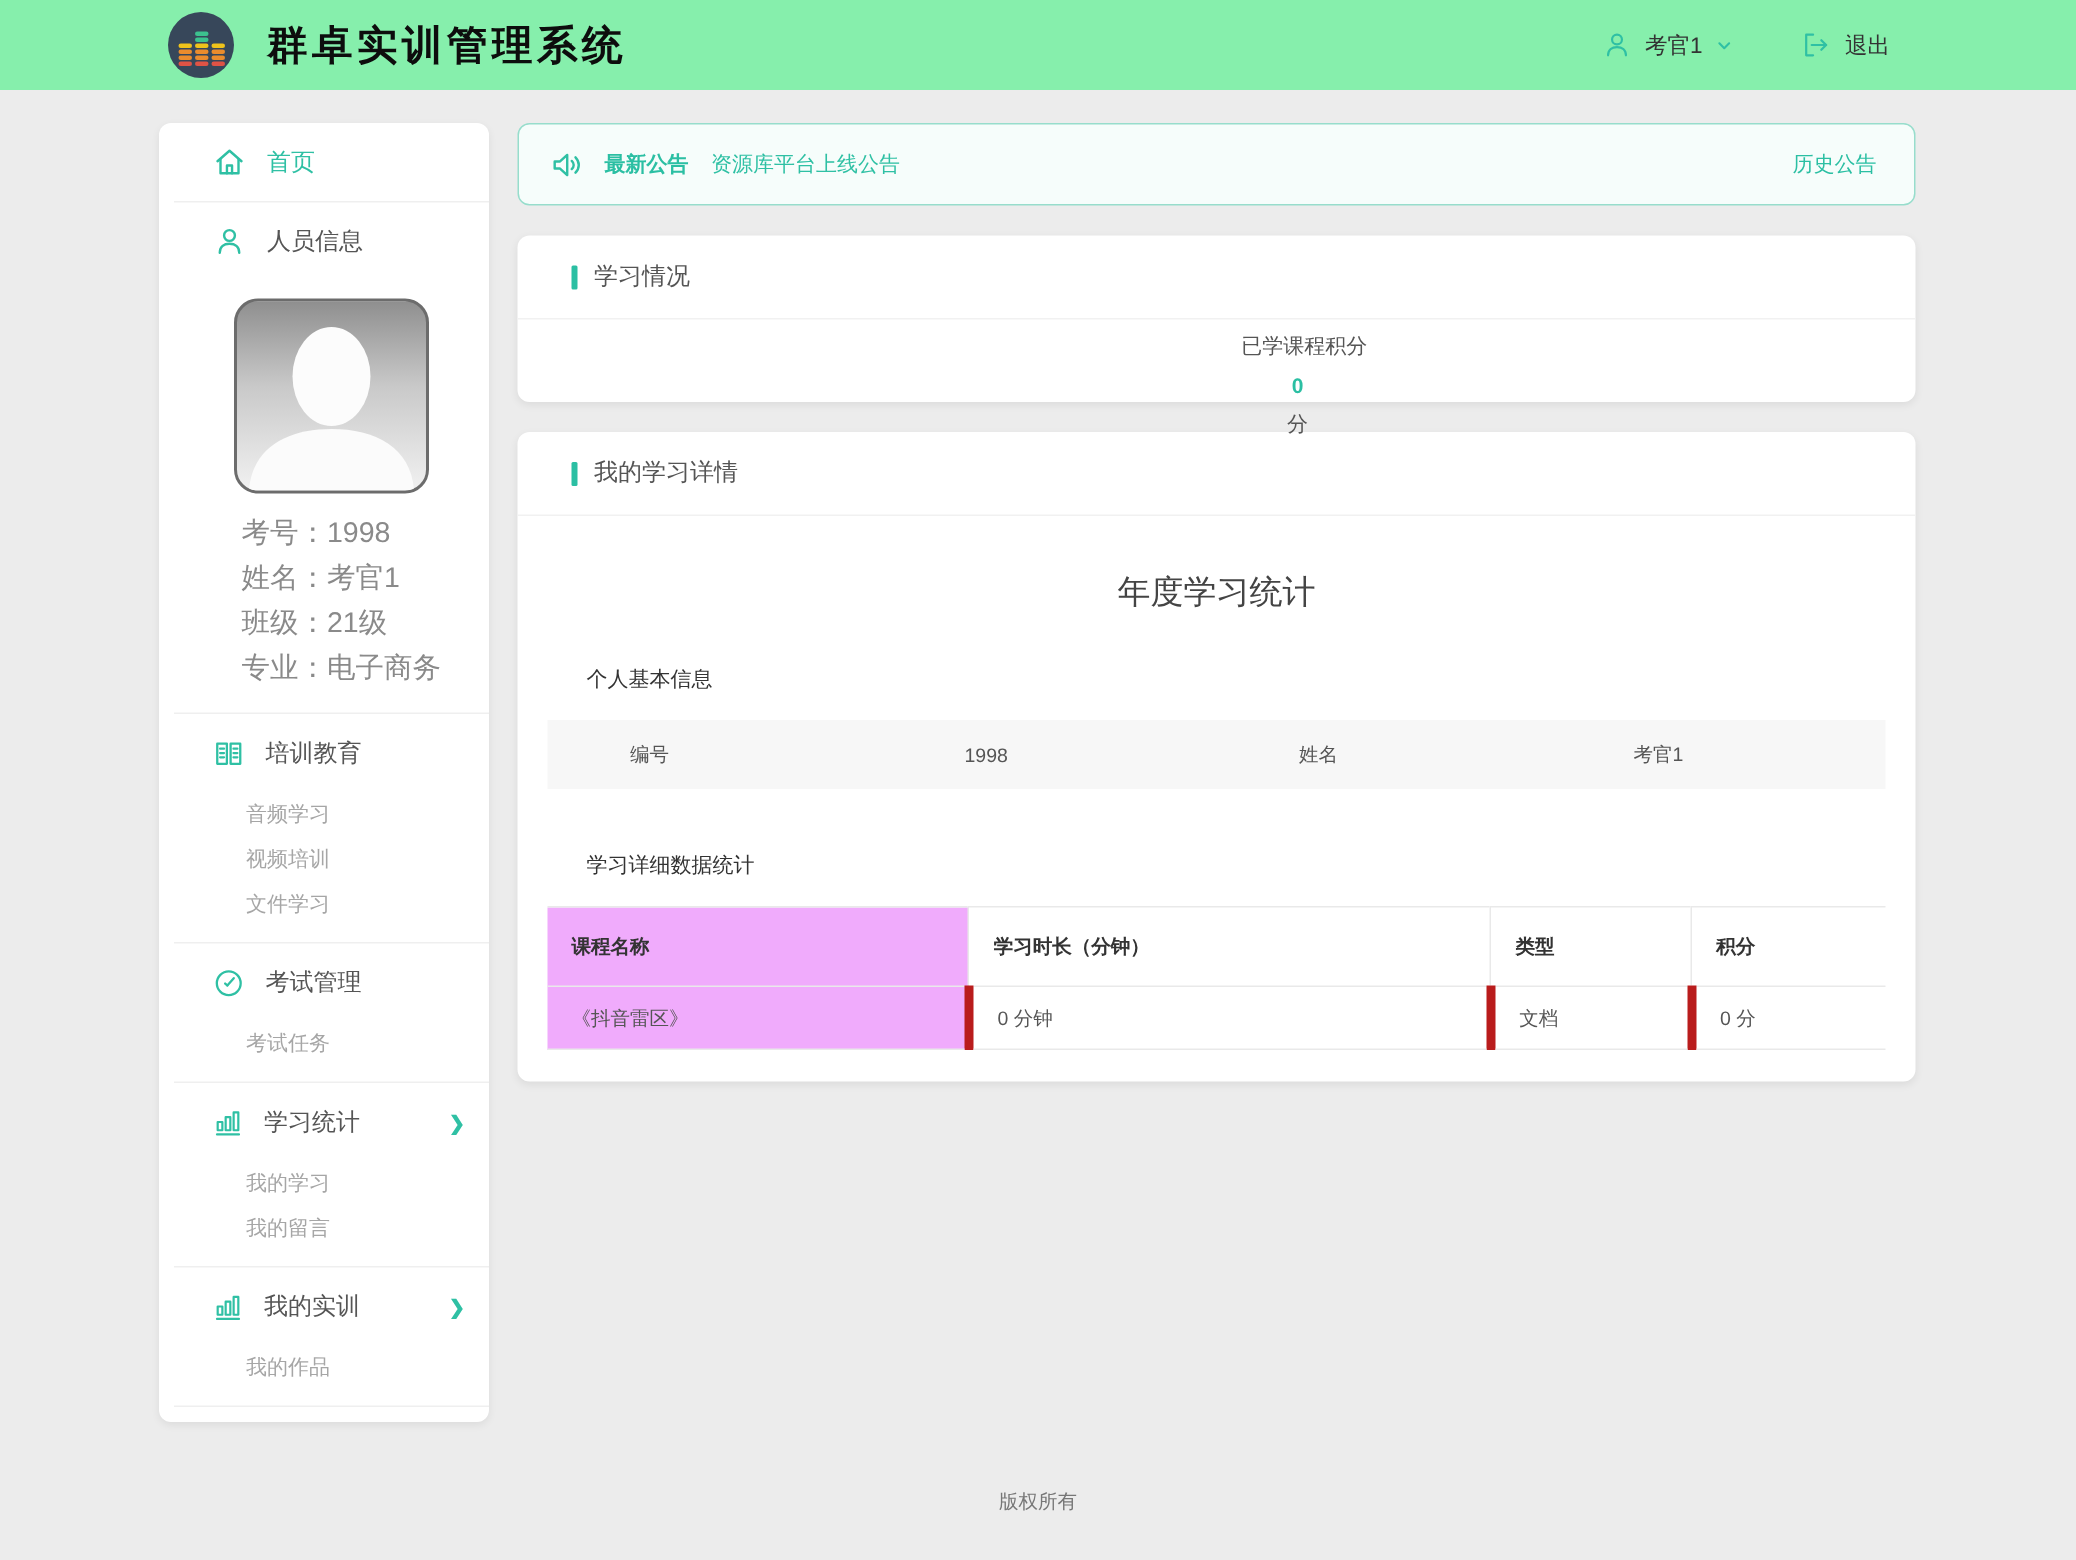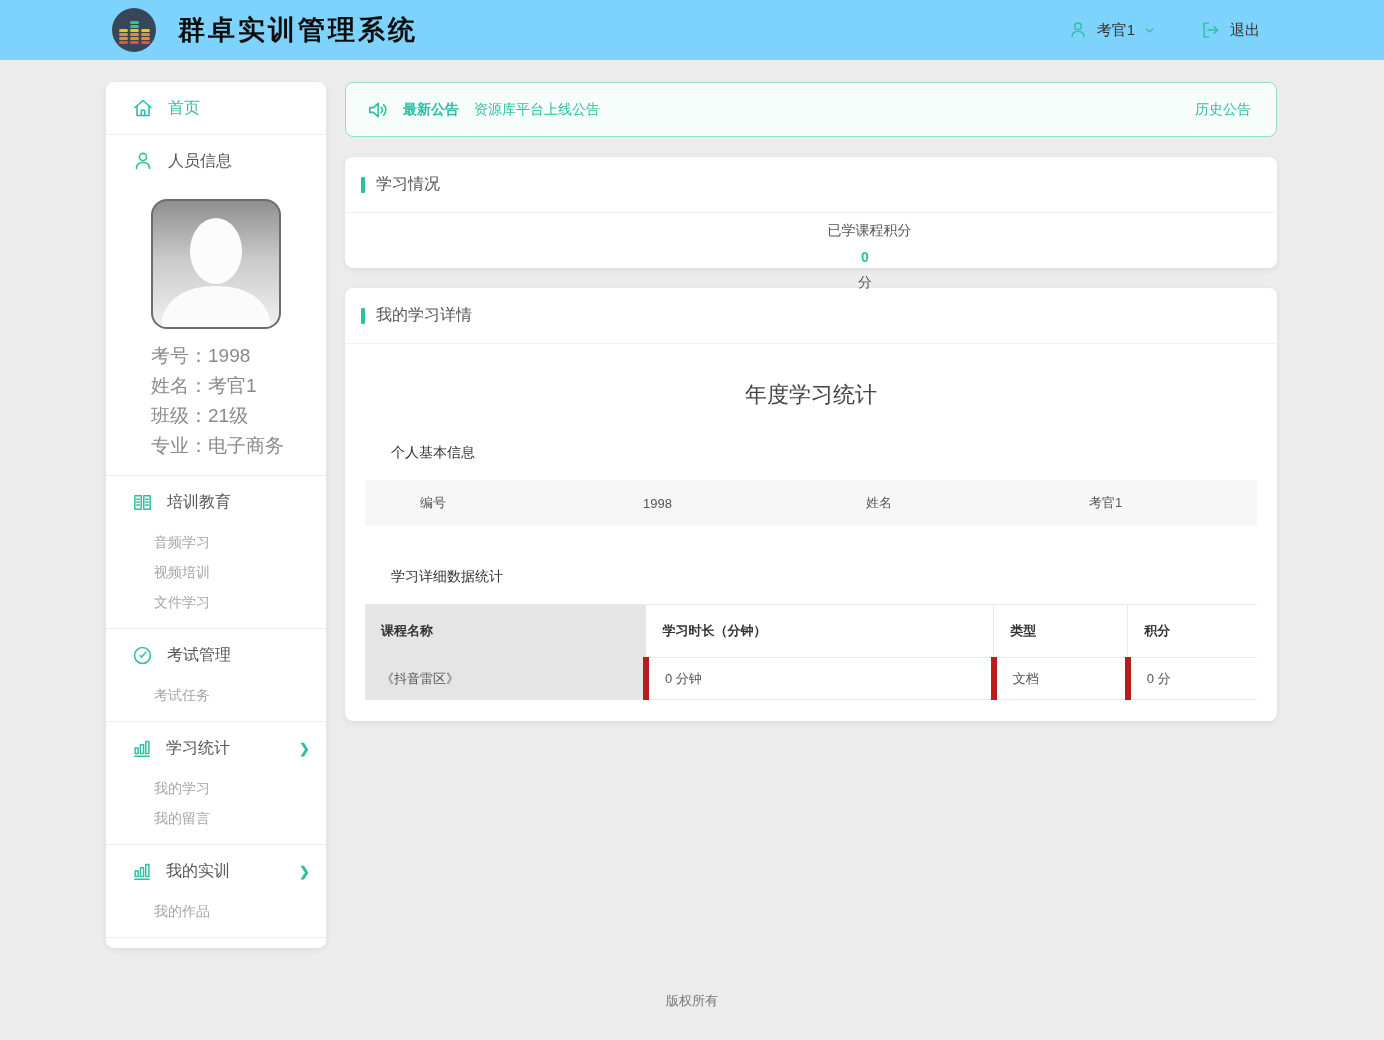--- a/index.html
+++ b/index.html
@@ -3,21 +3,21 @@
 <meta charset="utf-8">
 <style>
   * { box-sizing: border-box; }
   html,body { margin:0; padding:0; }
   body {
     width:1384px; min-height:1040px; background:#ececec;
     font-family:"Liberation Sans", sans-serif; color:#555;
   }
   
   .topbar {
-    height:60px; background:#7dd3fc; display:flex; align-items:center;
+    height:60px; background:#86efac; display:flex; align-items:center;
     justify-content:space-between; padding:0 124px 0 112px;
   }
   .brand { display:flex; align-items:center; }
   .logo {
     width:44px; height:44px; border-radius:50%; background:#37475a;
     display:flex; align-items:flex-end; justify-content:center; gap:2px;
     padding-bottom:8px;
   }
   .logo-col { display:flex; flex-direction:column; gap:1px; }
   .lb { width:9px; height:3px; border-radius:1.5px; }
@@ -27,21 +27,21 @@
     color:#0d0d0d; letter-spacing:3px; margin:0 0 0 22px;
   }
   .topbar-right { display:flex; align-items:center; gap:44px; font-size:15px; color:#333; }
   .hmenu { display:flex; align-items:center; gap:8px; cursor:pointer; }
   svg.ic { stroke:#2fc0a4; fill:none; stroke-width:1.6; stroke-linecap:round; stroke-linejoin:round; }
   
   .content { width:1172px; margin:22px auto 0; display:flex; gap:19px; align-items:flex-start; }
   
   .sidebar {
     width:220px; background:#fff; border-radius:8px;
-    box-shadow:0 2px 6px rgba(0,0,0,.07); padding-bottom:10px; overflow:hidden;
+    box-shadow:0 2px 6px rgba(0,0,0,.07); padding-bottom:10px; overflow:hidden;padding-left:10px;
   }
   .side-item {
     display:flex; align-items:center; gap:13px; padding-left:25px;
     height:52px; font-size:16px; color:#555; cursor:pointer;
   }
   .side-item.active { color:#2fc0a4; }
   .divider { height:1px; background:#efefef; }
   .group { padding-bottom:10px; }
   .sub-item {
     height:30px; display:flex; align-items:center; padding-left:48px;
@@ -64,21 +64,21 @@
   }
   .notice-latest { color:#2bbfa3; font-weight:bold; font-size:14px; margin:0 15px 0 11px; }
   .notice-link { color:#2fc0a4; font-size:14px; cursor:pointer; }
   .notice-history { margin-left:auto; color:#2bbfa3; font-size:14px; cursor:pointer; }
   .card {
     background:#fff; border-radius:8px; box-shadow:0 2px 6px rgba(0,0,0,.07);
     margin-bottom:20px;
   }
   .card-head {
     height:56px; display:flex; align-items:center; gap:11px;
-    padding-left:16px; border-bottom:1px solid #f1f1f1; font-size:16px; color:#555;
+    padding-left:36px; border-bottom:1px solid #f1f1f1; font-size:16px; color:#555;
   }
   .head-bar { width:4px; height:16px; background:#2bbfa3; border-radius:1px; }
   .status-body { height:55px; display:flex; align-items:center; gap:9px; padding-left:108px; font-size:14px; color:#555;flex-direction:column; }
   .status-label { margin-left:9px; }
   .score-val { color:#2bbfa3; font-weight:bold; margin:0 4px; }
   .detail-body { padding:0 20px 21px; }
   .report-title { text-align:center; font-size:22px; font-weight:normal; color:#444; margin:36px 0 34px; }
   .sub-label { font-size:14px; color:#333; margin-left:26px; }
   .info-row { display:flex; background:#f7f7f7; height:46px; align-items:center; margin-top:18px; }
   .info-cell { flex:1; padding-left:55px; font-size:13px; color:#555; }
@@ -86,21 +86,21 @@
   table.detail { width:100%; border-collapse:collapse; margin-top:18px; border-top:1px solid #e9e9e9; border-bottom:1px solid #e9e9e9; }
   table.detail th {
     text-align:left; font-size:13px; font-weight:bold; color:#333;
     height:53px; padding-left:16px; border-right:1px solid #e9e9e9;
   }
   table.detail td {
     font-size:13px; color:#555; height:42px; padding-left:16px;
     border-right:6px solid #b91c1c; border-top:1px solid #e9e9e9;
   }
   table.detail th:last-child, table.detail td:last-child { border-right:none; }
-  table.detail th:first-child, table.detail td:first-child { background:#e5e5e5; }
+  table.detail th:first-child, table.detail td:first-child { background:#f0abfc; }
   
   .footer { text-align:center; margin-top:44px; padding-bottom:12px; }
   .footer .l1 { font-size:13px; color:#777; }
 </style>
 </head>
 <body>
 
 <header class="topbar">
   <div class="brand">
     <div class="logo">

